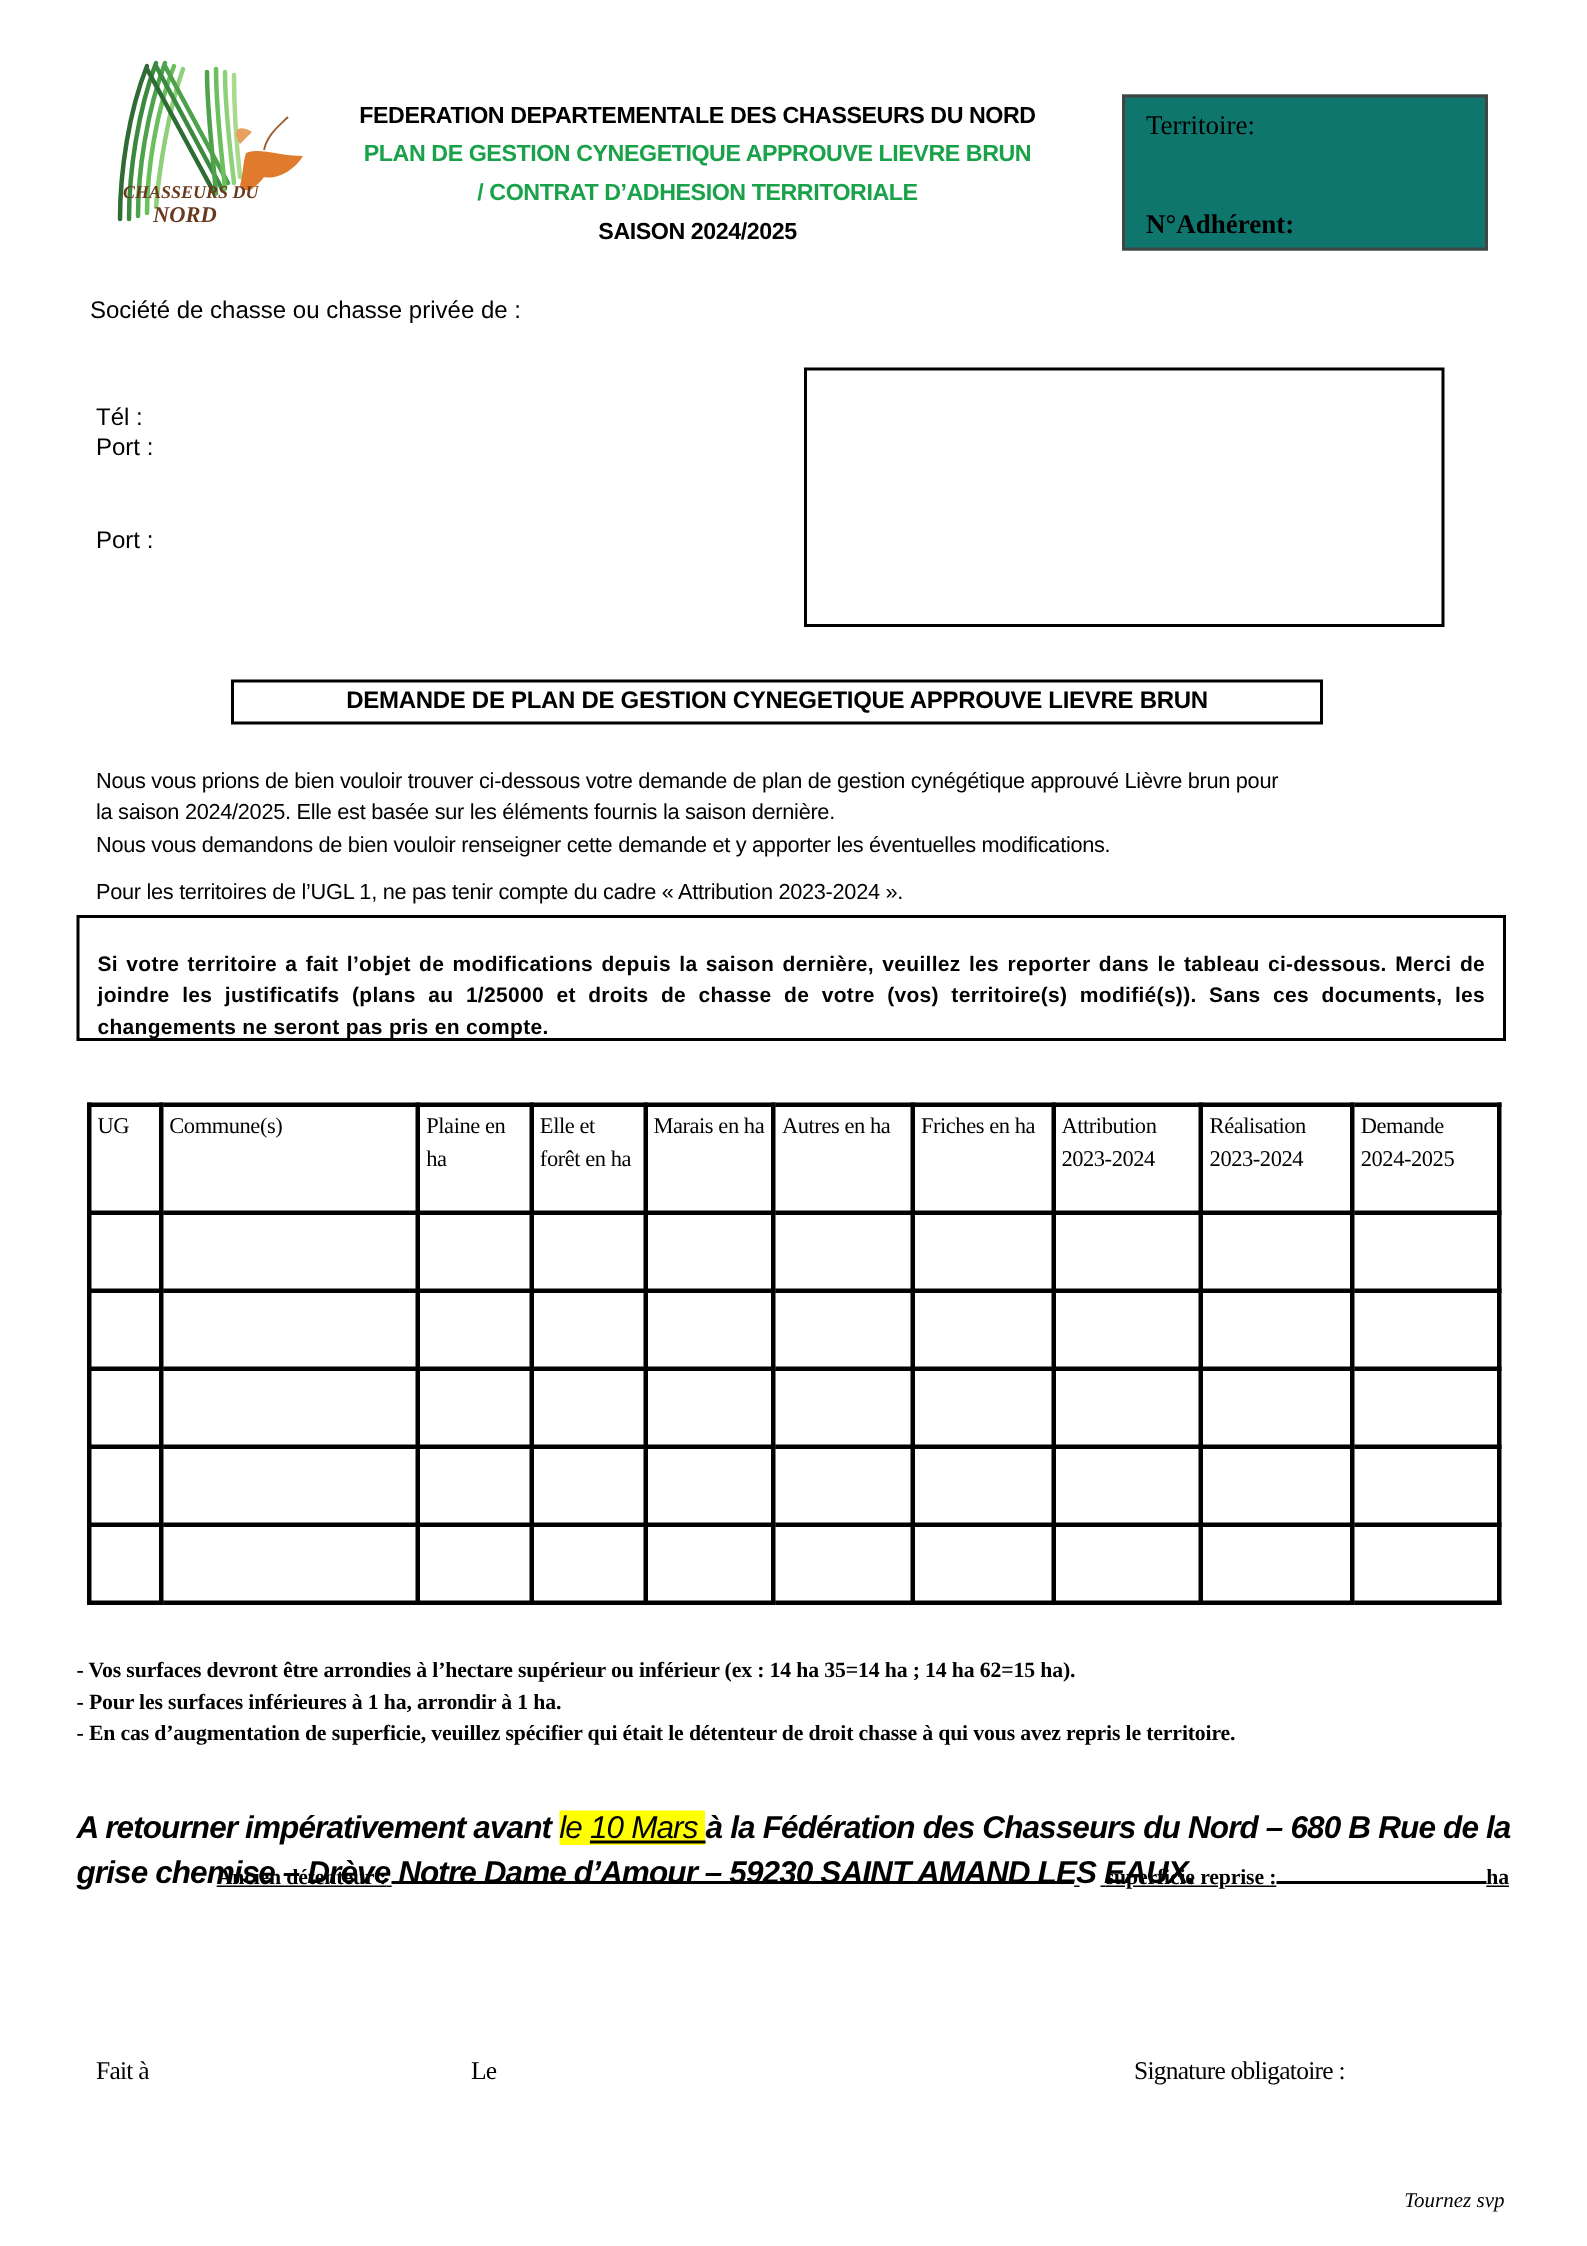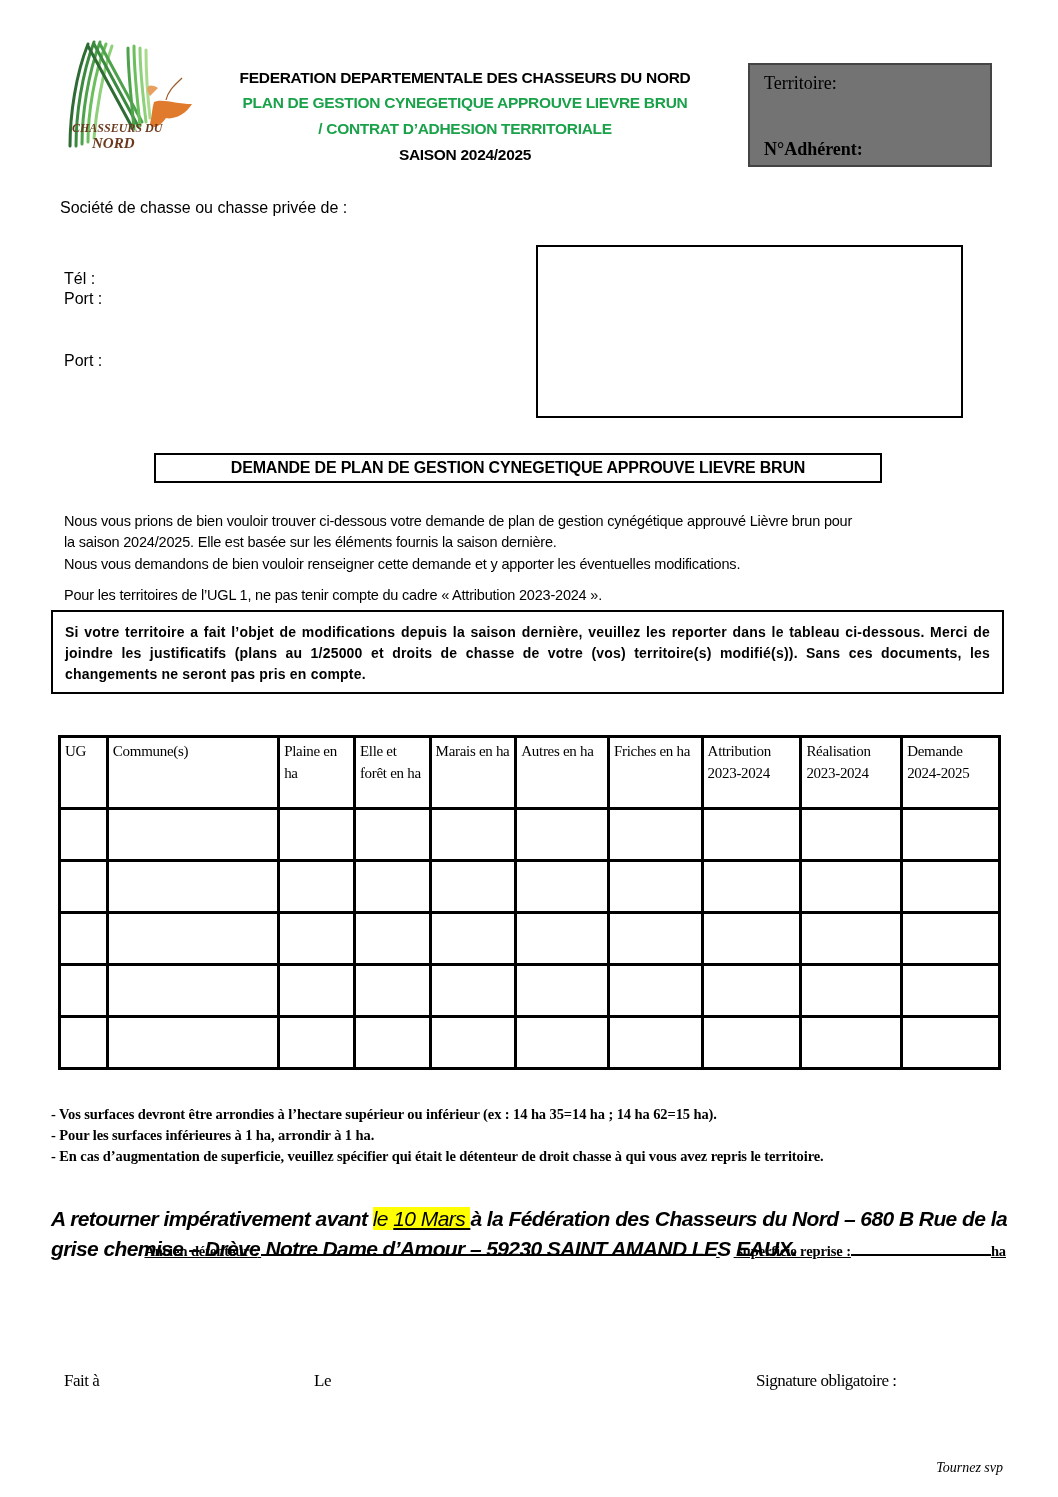--- a/index.html
+++ b/index.html
@@ -1,35 +1,35 @@
 <!DOCTYPE html>
 <html><head>
 <meta charset="utf-8">
 <style>
   html, body { margin:0; padding:0; background:#fff; }
   body { width:1058px; height:1497px; position:relative; overflow:hidden; color:#000; }
   .abs { position:absolute; }
 
   
-  #logo { left:58px; top:34px; width:140px; height:125px; }
+  #logo { left:68px; top:34px; width:140px; height:125px; }
   .hdr-line { left:205px; width:520px; text-align:center; font-family:"Liberation Sans", sans-serif; font-weight:bold; font-size:15.5px; letter-spacing:-0.3px; }
   .hdr-green { color:#1aa24a; }
-  #terr-box { left:748px; top:63px; width:244px; height:104px; background:#737373; border:2px solid #444; box-sizing:border-box; }
+  #terr-box { left:748px; top:63px; width:244px; height:104px; background:#0f766e; border:2px solid #444; box-sizing:border-box; }
   #terr-label { left:14px; top:8px; font-family:"Liberation Serif", serif; font-size:18px; }
   #adh-label { left:14px; top:74px; font-family:"Liberation Serif", serif; font-size:18px; font-weight:bold; }
 
   
   .lbl { font-family:"Liberation Sans", sans-serif; font-size:16px; }
   #contact-box { left:536px; top:245px; width:427px; height:173px; border:2px solid #000; box-sizing:border-box; }
 
   
   #demande-box { left:154px; top:453px; width:728px; height:30px; border:2px solid #000; box-sizing:border-box; text-align:center; font-family:"Liberation Sans", sans-serif; font-weight:bold; font-size:16px; line-height:26px; letter-spacing:-0.2px; }
 
   .para { left:64px; width:940px; font-family:"Liberation Sans", sans-serif; font-size:14.5px; line-height:20px; letter-spacing:-0.2px; }
-  #notice-box { left:51px; top:610px; width:953px; height:84px; border:2px solid #000; box-sizing:border-box; padding:10px 12px 0 12px; font-family:"Liberation Sans", sans-serif; font-weight:bold; font-size:14px; line-height:21px; text-align:justify; letter-spacing:0.2px; }
+  #notice-box { left:51px; top:610px; width:953px; height:84px; border:2px solid #000; box-sizing:border-box; padding:20px 12px 0 12px; font-family:"Liberation Sans", sans-serif; font-weight:bold; font-size:14px; line-height:21px; text-align:justify; letter-spacing:0.2px; }
 
   
   #land-table { left:58px; top:735px; width:943px; border-collapse:collapse; font-family:"Liberation Serif", serif; font-size:15px; }
   #land-table th, #land-table td { border:3px solid #000; vertical-align:top; text-align:left; font-weight:normal; padding:2px 4px; line-height:22px; letter-spacing:-0.3px; }
   #land-table th { height:65px; }
   #land-table td { height:45px; }
 
   
   .note { left:51px; width:955px; font-family:"Liberation Serif", serif; font-weight:bold; font-size:14.5px; line-height:20px; text-align:justify; letter-spacing:-0.1px; }
   .uline { display:inline-block; border-bottom:2px solid #000; height:14px; vertical-align:baseline; }

